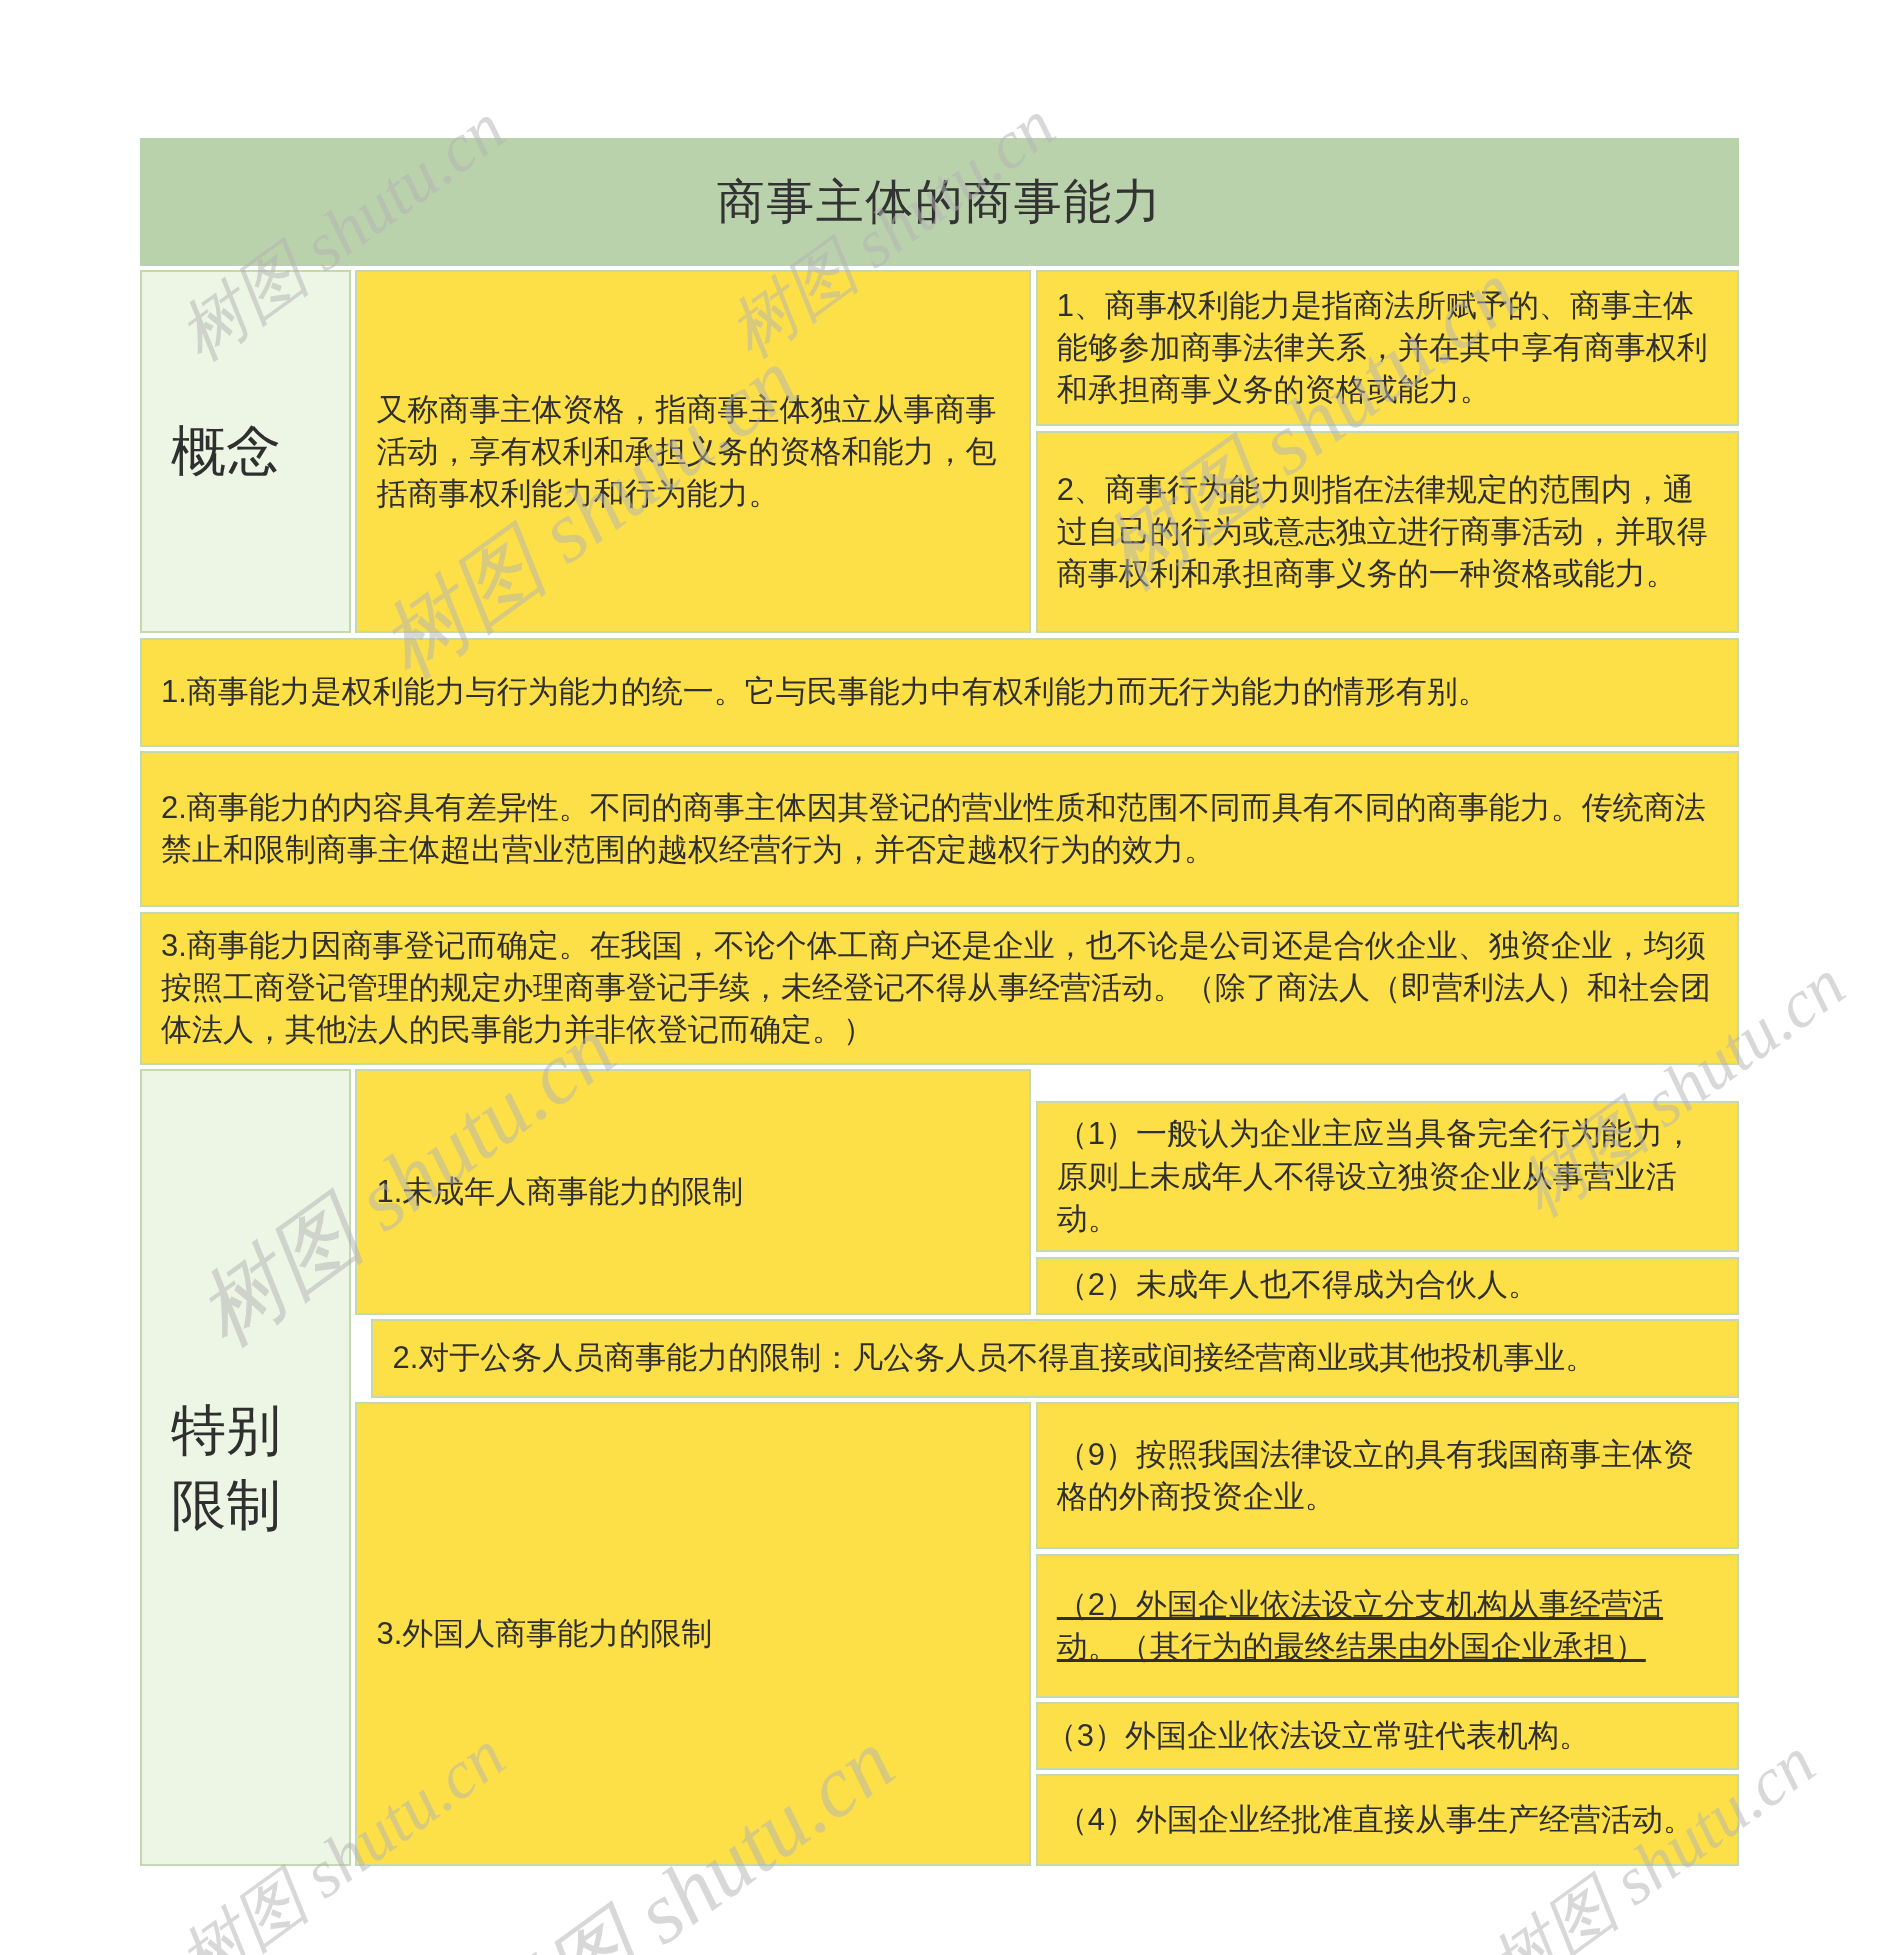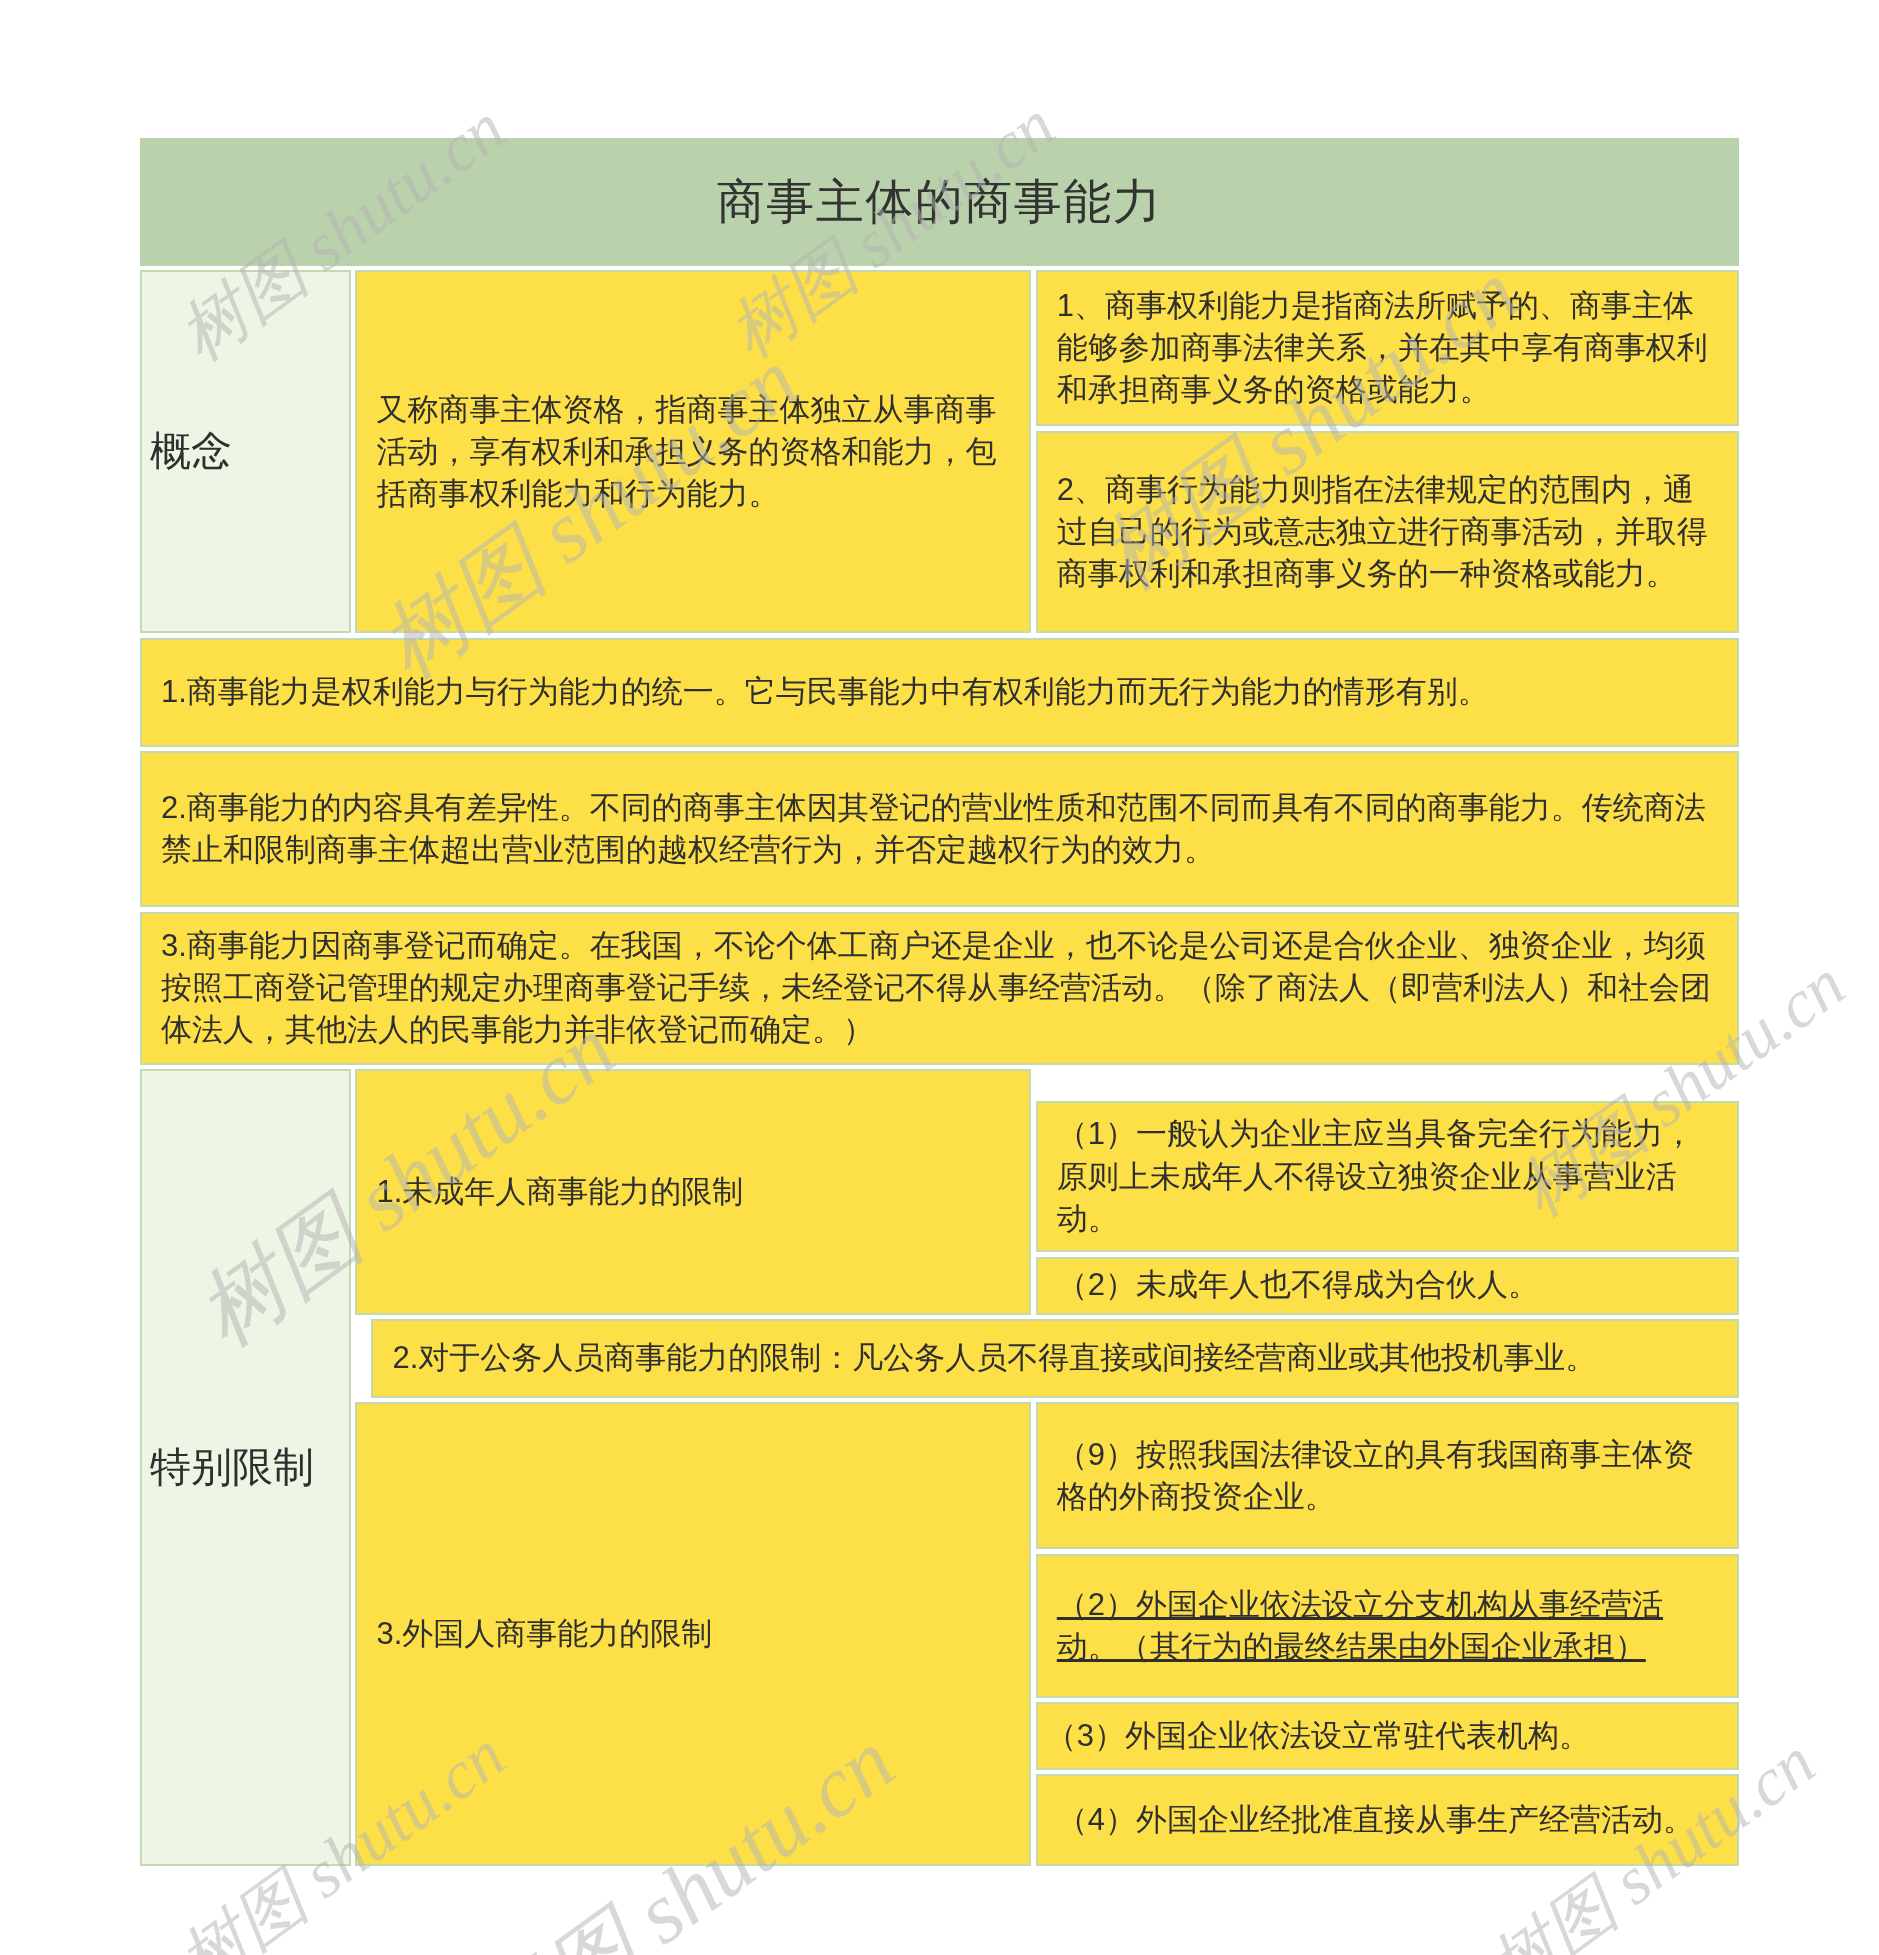--- a/index.html
+++ b/index.html
@@ -33,22 +33,22 @@
     box-sizing:border-box;
     padding:5.9px 19px;
     font-size:31px;
     line-height:1.36;
     display:flex;align-items:center;
     overflow:hidden;
   }
   .cell>div{width:100%;}
   .label-cell{
     background:#edf5e4;
-    font-size:41px;
-    padding-left:8px;
+    font-size:55px;
+    padding-left:29px;
   }
   .row-concept{flex:0 0 363px;}
   .row-features{flex:0 0 427px;}
   .row-special{flex:1;}
   .w-label{flex:0 0 211px;}
   .w-mid{flex:0 0 676px;}
   .w-rest{flex:1;min-width:0;}
   .h-c1{flex:0 0 156px;}
   .h-f1{flex:0 0 109px;}
   .h-f2{flex:0 0 156px;}

